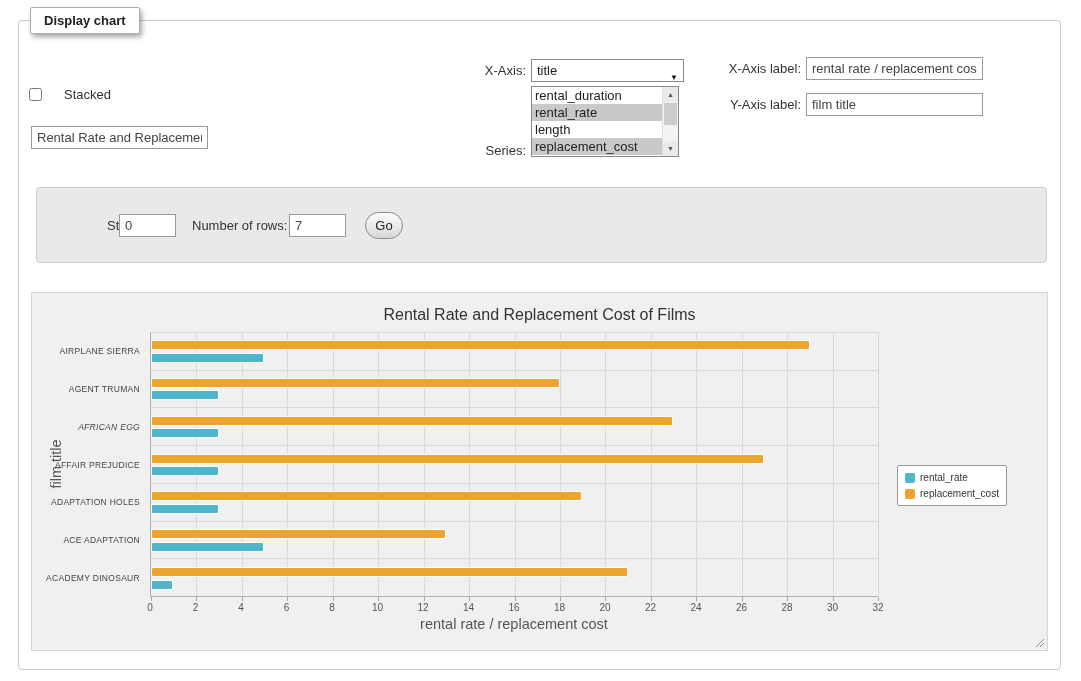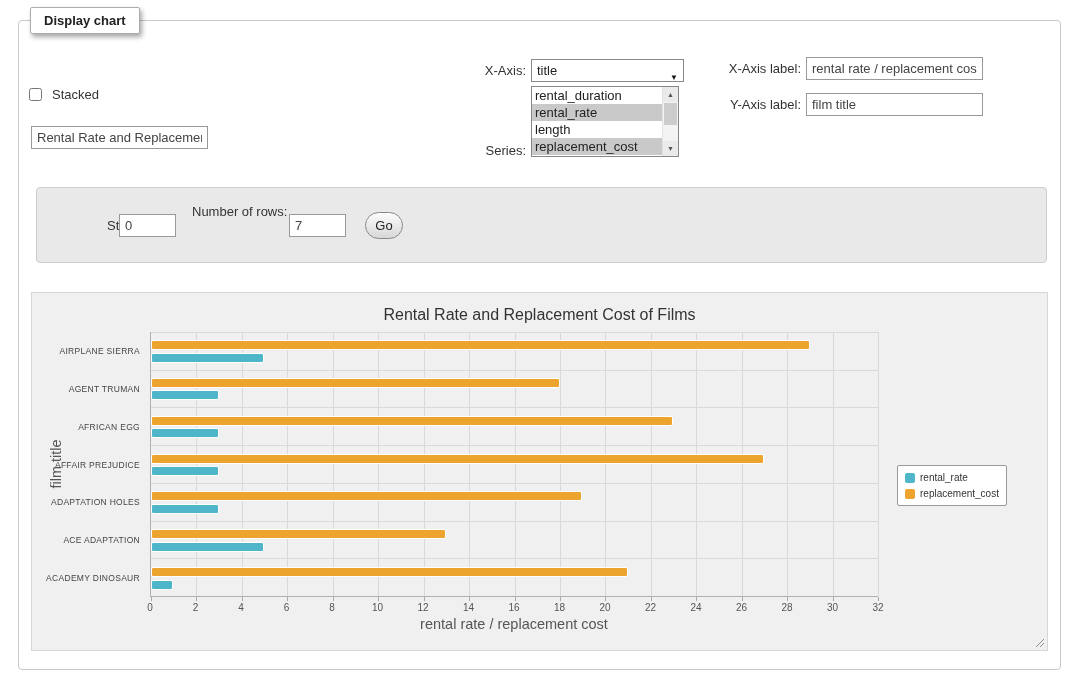--- a/index.html
+++ b/index.html
@@ -15,21 +15,21 @@
   .panel { position: absolute; left: 18px; top: 20px; width: 1043px; height: 650px;
            border: 1px solid #c9c9c9; border-radius: 4px; background: #fff; }
   .panel-legend { position: absolute; left: 11px; top: -14px; background: #fff;
            border: 1px solid #adadad; border-radius: 2px; padding: 5px 13px;
            font-weight: bold; font-size: 13px; color: #222;
            box-shadow: 2px 3px 5px rgba(0,0,0,0.35); }
 
   
   .radio-row { position: absolute; left: 10px; top: 36px; display: flex; align-items: center; gap: 12px; }
   .radio-item { display: flex; align-items: center; gap: 4px; cursor: default; }
-  .check-row { position: absolute; left: 10px; top: 66px; display: flex; align-items: center; gap: 10px; }
+  .check-row { position: absolute; left: 10px; top: 66px; display: flex; align-items: center; gap: 22px; }
 
   input[type="text"] { border: 1px solid #999; height: 23px; padding: 2px 5px; color: #444; background: #fff; }
 
   .title-input   { left: 12px;  top: 105px; width: 177px; }
   .field-label   { color: #333; }
   .lbl-xaxis     { left: 440px; top: 38px;  width: 67px; text-align: right; line-height: 23px; }
   .selectbox     { left: 512px; top: 38px;  width: 153px; height: 23px; border: 1px solid #888;
                    background: #fff; line-height: 21px; padding: 0 18px 0 5px; color: #222; cursor: default; }
   .selectbox .arrow { position: absolute; right: 5px; top: 7px; font-size: 8px; color: #111; }
   .lbl-series    { left: 440px; top: 122px; width: 67px; text-align: right; line-height: 16px; }
@@ -49,21 +49,21 @@
   .lbl-xlabel    { left: 686px; top: 36px; width: 96px; text-align: right; line-height: 23px; }
   .input-xlabel  { left: 787px; top: 36px; width: 177px; }
   .lbl-ylabel    { left: 686px; top: 72px; width: 96px; text-align: right; line-height: 23px; }
   .input-ylabel  { left: 787px; top: 72px; width: 177px; }
 
   
   .rows-box   { left: 17px; top: 166px; width: 1011px; height: 76px; background: #e9e9e9;
                 border: 1px solid #cdcdcd; border-radius: 4px; }
   .lbl-start  { left: 22px;  top: 26px; line-height: 23px; margin-left: 48px; }
   .input-start{ left: 82px;  top: 26px; width: 57px; }
-  .lbl-num    { left: 155px; top: 12px; line-height: 23px; }
+  .lbl-num    { left: 155px; top: 26px; line-height: 23px; }
   .input-num  { left: 252px; top: 26px; width: 57px; }
   .go-btn     { left: 328px; top: 24px; width: 38px; height: 27px; border-radius: 14px;
                 border: 1px solid #8a8a8a; background: linear-gradient(#fdfdfd, #d7d7d7);
                 color: #222; cursor: pointer; }
 
   
   .chart-box   { left: 12px; top: 271px; width: 1017px; height: 359px;
                  background: #f0f0f0; border: 1px solid #d6d6d6; }
   .chart-title { position: absolute; top: 13px; left: 0; width: 100%; text-align: center;
                  font-size: 16px; color: #333; }
@@ -137,21 +137,21 @@
     <input type="text" class="abs input-num" value="7" style="">
     <button class="abs go-btn">Go</button>
   </div>
 
   <div class="abs chart-box">
     <div class="chart-title">Rental Rate and Replacement Cost of Films</div>
     <div class="yaxis-title">film title</div>
     <div class="ycats">
         <span class="ycat" style="top: 7.14286%;">AIRPLANE SIERRA</span>
         <span class="ycat" style="top: 21.4286%;">AGENT TRUMAN</span>
-        <span class="ycat" style="top: 35.7143%;">AFRICAN EGG</span>
+        <span class="ycat" style="top: 35.7143%; font-style: italic;">AFRICAN EGG</span>
         <span class="ycat" style="top: 50%;">AFFAIR PREJUDICE</span>
         <span class="ycat" style="top: 64.2857%;">ADAPTATION HOLES</span>
         <span class="ycat" style="top: 78.5714%;">ACE ADAPTATION</span>
         <span class="ycat" style="top: 92.8571%;">ACADEMY DINOSAUR</span>
       </div>
     <div class="plot">
         <div class="gridv" style="left: 6.25%;"></div>
         <div class="gridv" style="left: 12.5%;"></div>
         <div class="gridv" style="left: 18.75%;"></div>
         <div class="gridv" style="left: 25%;"></div>

